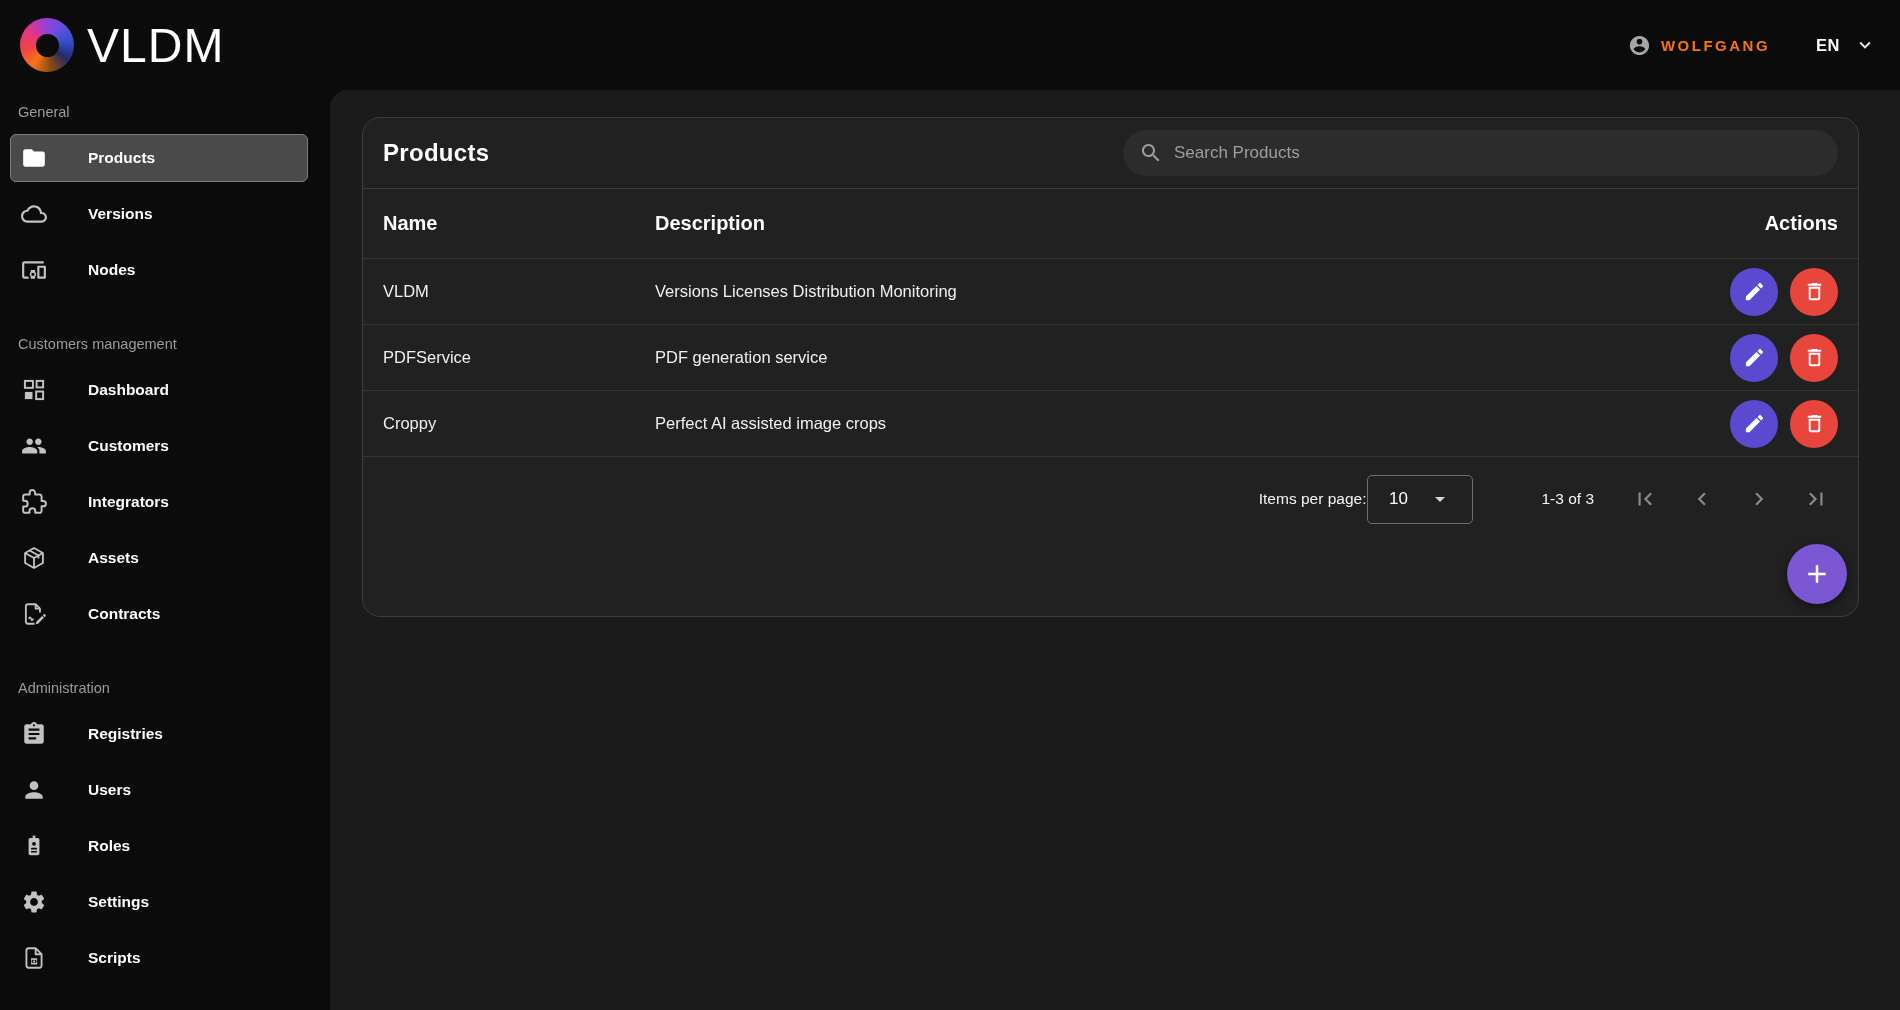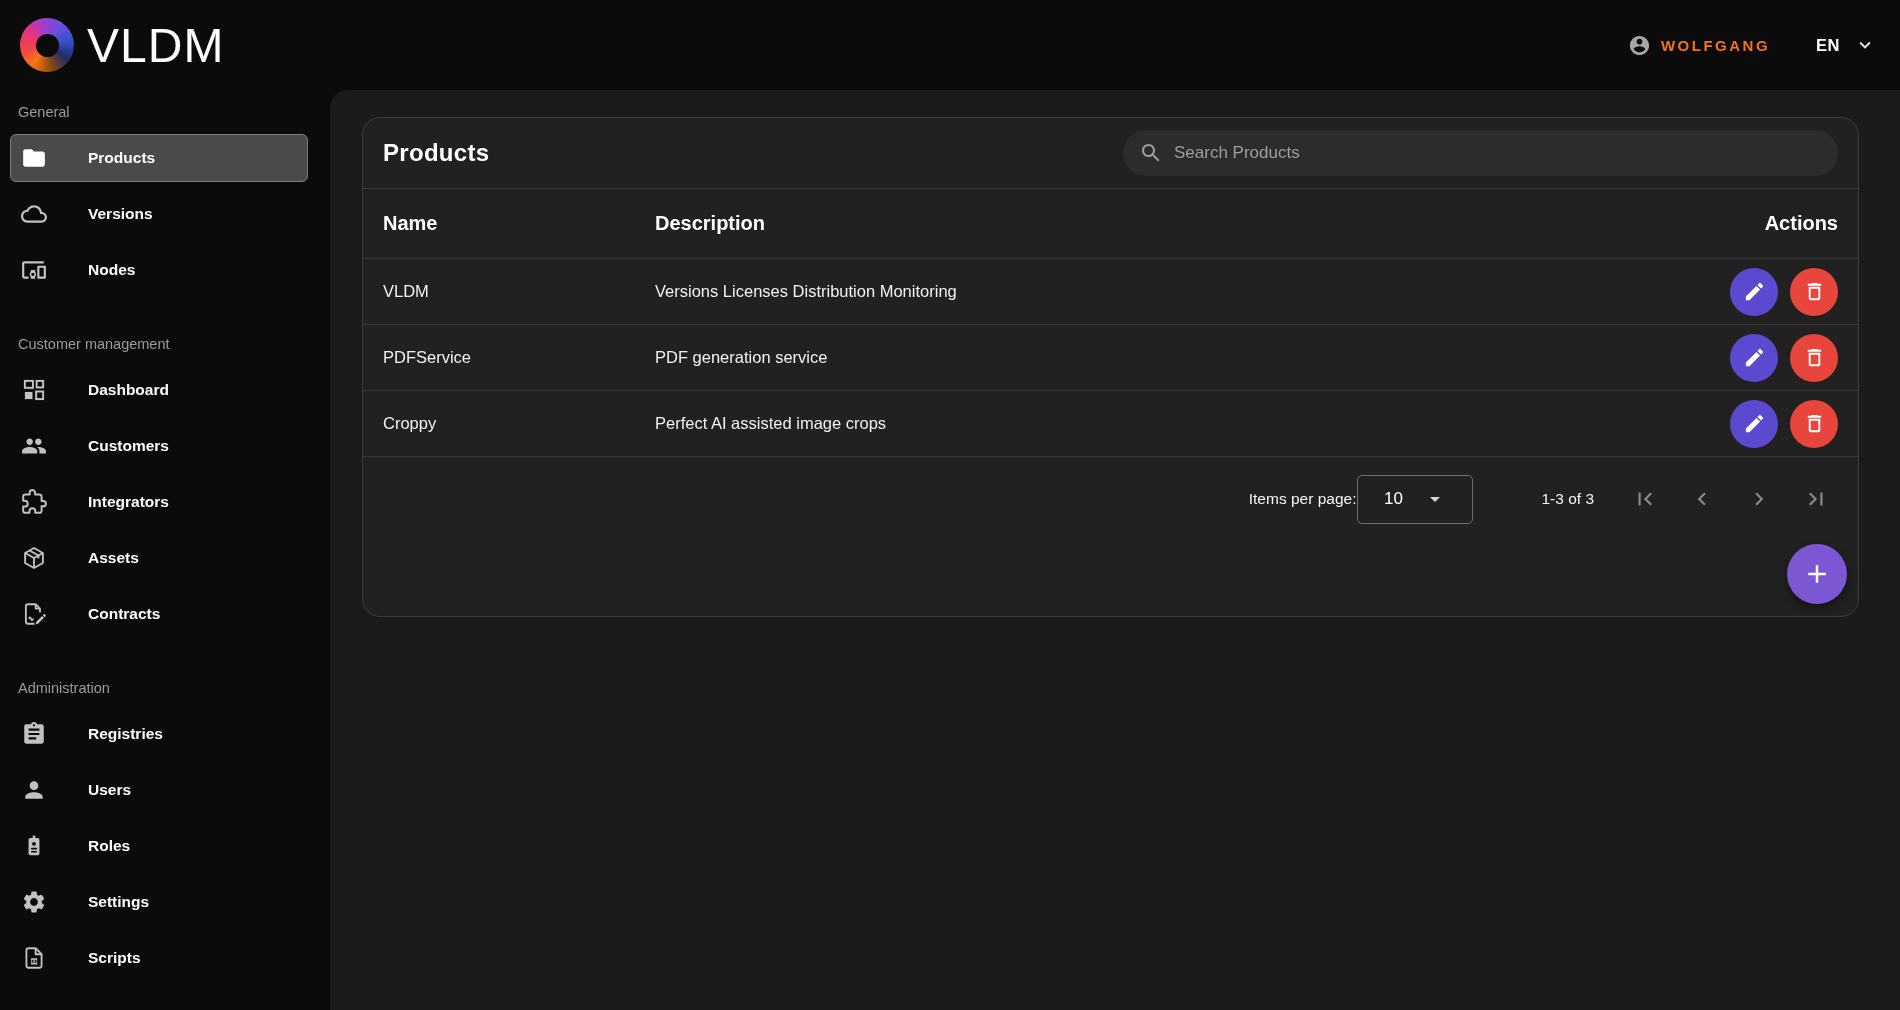--- a/index.html
+++ b/index.html
@@ -64,21 +64,21 @@
   .cell-actions { display:flex; justify-content:flex-end; gap:12px; }
   .icon-btn { width:48px; height:48px; border-radius:50%; border:none; cursor:pointer;
     display:flex; align-items:center; justify-content:center; }
   .icon-btn svg { width:23px; height:23px; fill:#fff; }
   .icon-btn.edit { background:var(--edit-color); }
   .icon-btn.delete { background:var(--delete-color); }
 
   .paginator { height:84px; display:flex; align-items:center; justify-content:flex-end;
     padding-right:14px; font-size:15.5px; color:#f5f5f5; }
   .ipp-label { margin-right:1px; }
-  .page-size-select { width:116px; height:49px; border:1px solid #6e6e6e; border-radius:5px;
+  .page-size-select { width:106px; height:49px; border:1px solid #6e6e6e; border-radius:5px;
     background:transparent; display:flex; align-items:center; justify-content:center; gap:20px;
     font-size:17px; color:#fff; cursor:pointer; }
   .page-size-select svg { width:24px; height:24px; fill:#d6d6d6; }
   .range-label { margin-left:68px; }
   .pager-nav { display:flex; margin-left:22px; }
   .nav-btn { width:57px; height:48px; background:none; border:none; display:flex;
     align-items:center; justify-content:center; cursor:default; }
   .nav-btn svg { width:26px; height:26px; fill:#8a8a8a; }
 
   .fab { position:absolute; right:11px; bottom:12px; width:60px; height:60px; border-radius:50%;
@@ -239,21 +239,21 @@
               <svg>
                 <use href="#devices-icon"></use>
               </svg>
             </span>
     <span class="side-label">Nodes</span>
   </div>
 </div>
   </div>
 
   <div class="side-section">
-    <div class="side-section-label">Customer management</div>
+    <div class="side-section-label">Customers management</div>
     <div class="side-items">
   <div class="side-item">
     <span class="side-icon">
               <svg>
                 <use href="#dashboard-icon"></use>
               </svg>
             </span>
     <span class="side-label">Dashboard</span>
   </div>
 

